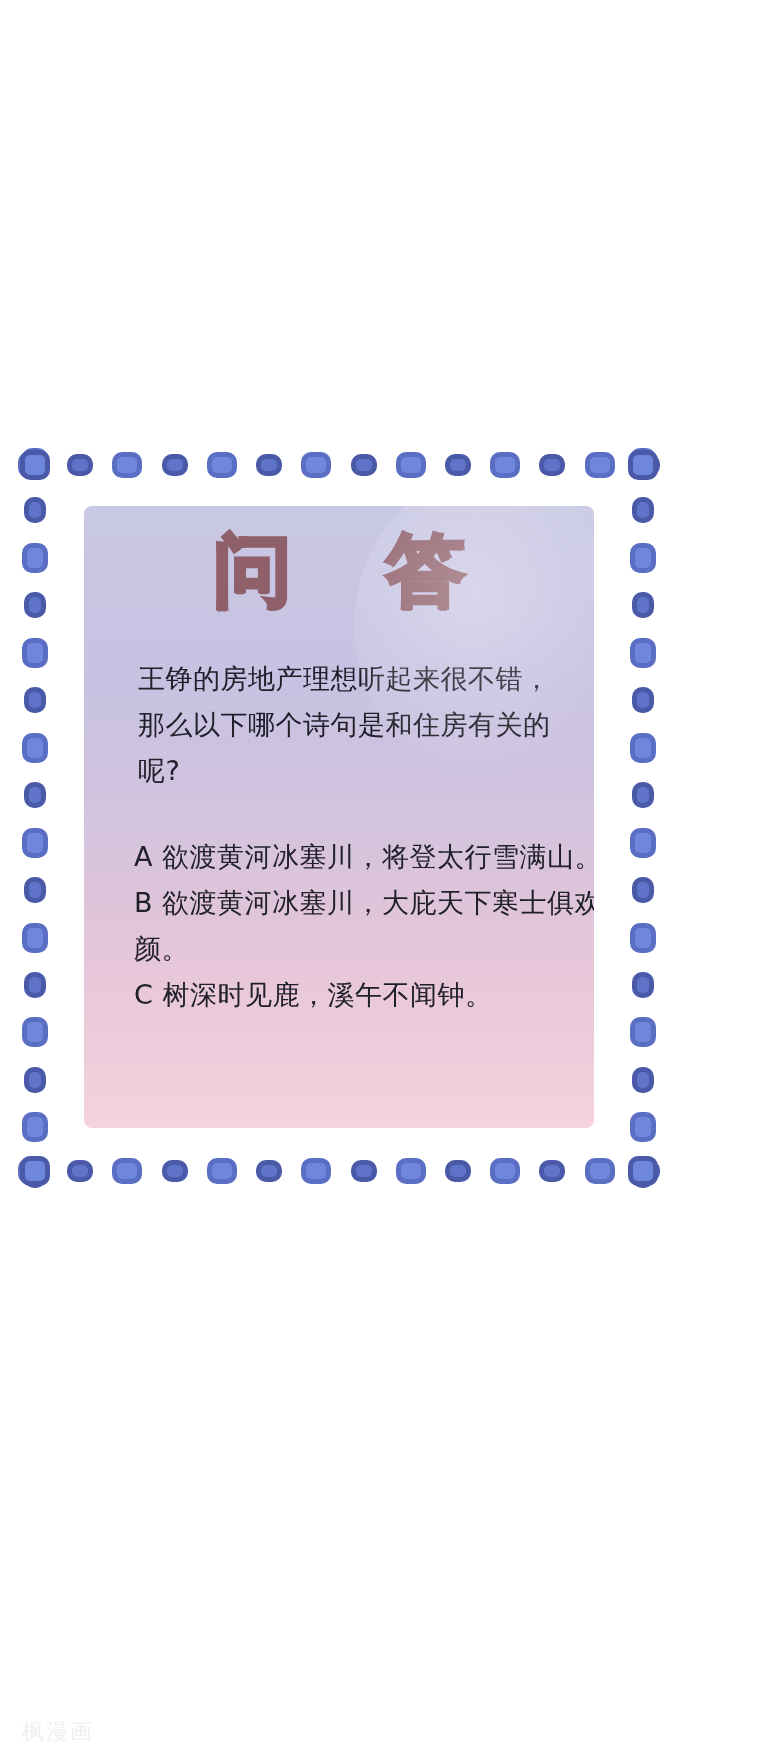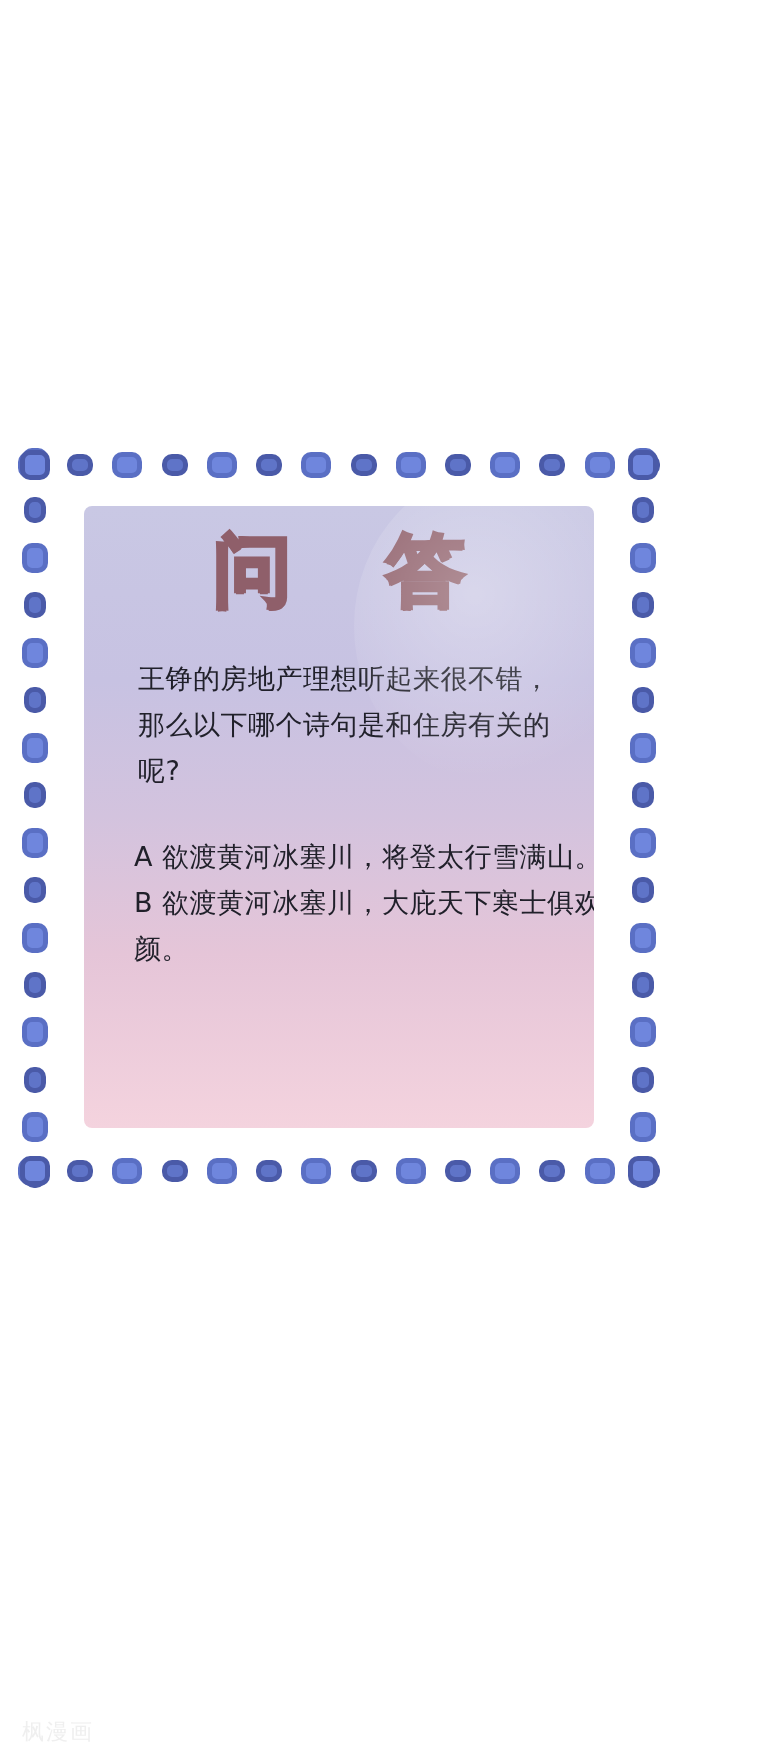--- a/index.html
+++ b/index.html
@@ -258,19 +258,20 @@
   <div class="card-inner">
     <div class="card-face">
 
       <div class="quiz-title">问  答</div>
 
       <div class="quiz-question">王铮的房地产理想听起来很不错，那么以下哪个诗句是和住房有关的呢?</div>
 
       <div class="quiz-options">
         <span class="opt">A  欲渡黄河冰塞川，将登太行雪满山。</span>
         <span class="opt">B  欲渡黄河冰塞川，大庇天下寒士俱欢颜。</span>
+        <span class="opt">C  树深时见鹿，溪午不闻钟。</span>
       </div>
 
     </div>
   </div>
 </div>
 
 <div class="watermark">枫漫画</div>
 
 </body></html>

